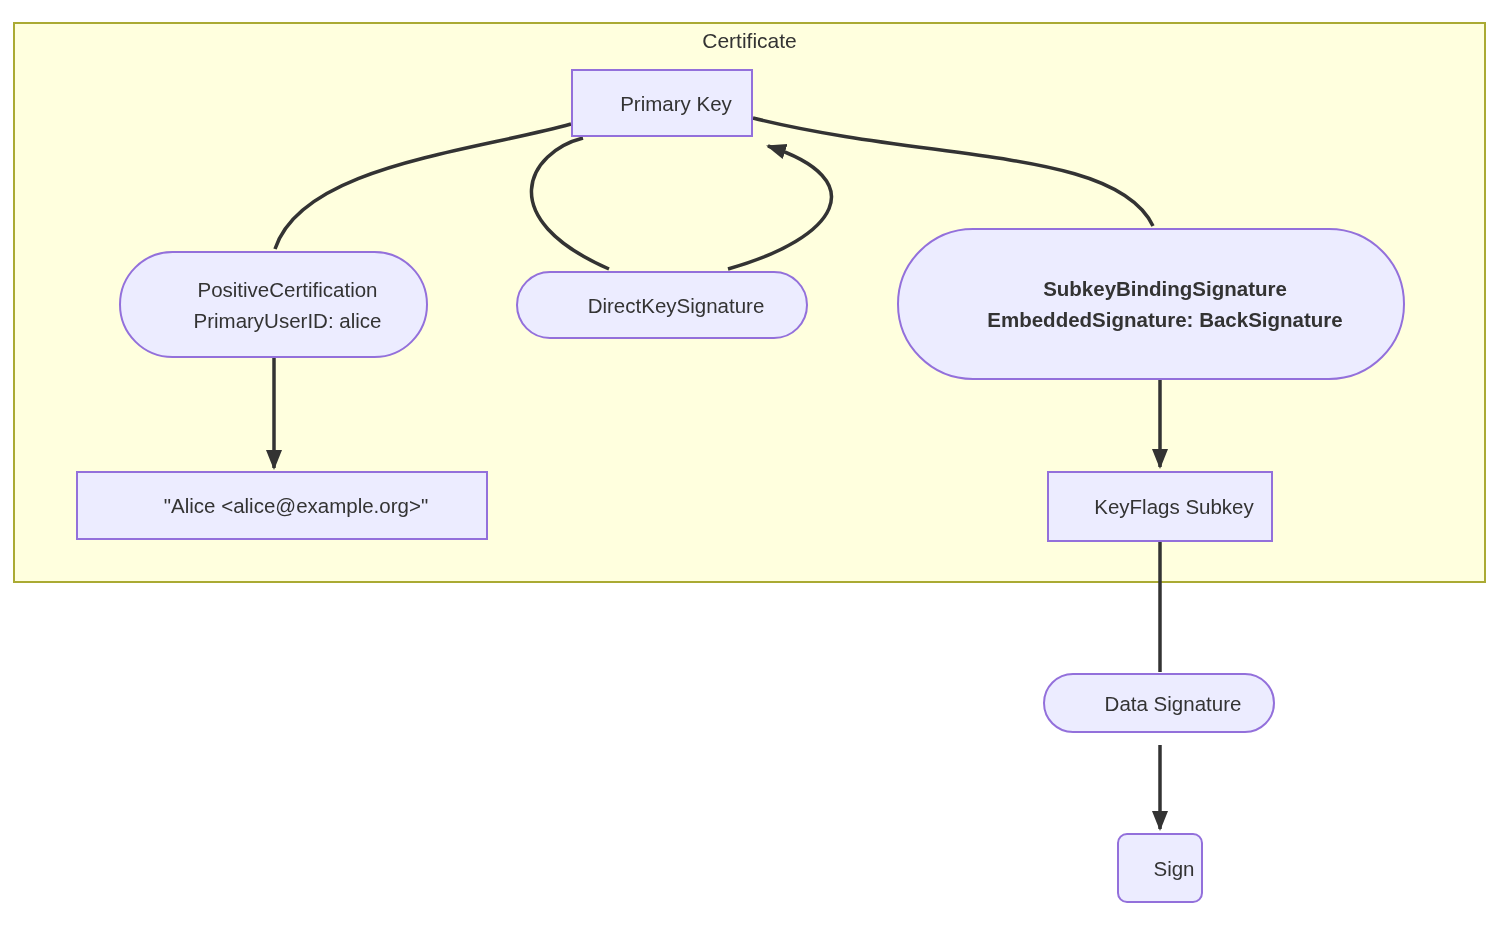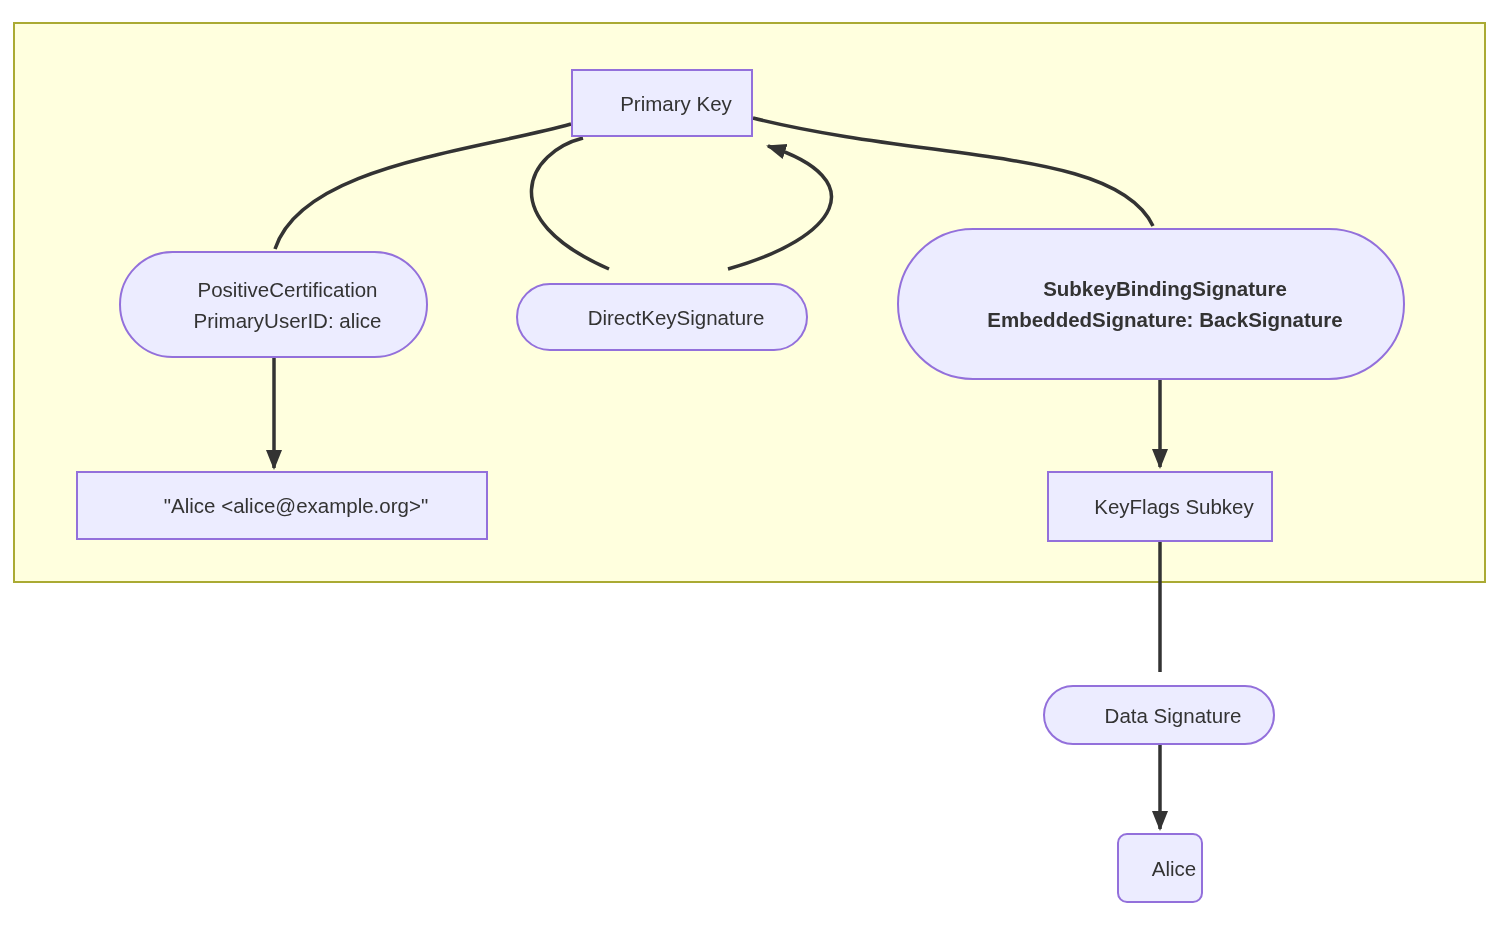--- a/index.html
+++ b/index.html
@@ -30,39 +30,40 @@
   .edge-layer path.edge{stroke:var(--edge);stroke-width:3.5px;fill:none;}
   .node{
     position:absolute;z-index:3;box-sizing:border-box;
     background:var(--node-fill);border:2px solid var(--node-border);
     display:flex;flex-direction:column;align-items:center;justify-content:center;
     font-size:20.5px;line-height:31px;text-align:center;color:var(--text);
     white-space:nowrap;
     padding-left:28px;
   }
   .rect{border-radius:0;}
-  .stadium-s{border-radius:34px;margin-top:12px;}
+  .stadium-s{border-radius:34px;}
   .stadium-m{border-radius:54px;}
   .stadium-l{border-radius:76px;}
   .rounded{border-radius:10px;}
   #n-primary-key   {left:571px;top:69px;  width:182px;height:68px;}
   #n-pos-cert      {left:119px;top:251px; width:309px;height:107px;}
   #n-dks           {left:516px;top:271px; width:292px;height:68px;}
   #n-sbs           {left:897px;top:228px; width:508px;height:152px;font-weight:bold;}
   #n-user-id       {left:76px; top:471px; width:412px;height:69px;}
   #n-signing-subkey{left:1047px;top:471px;width:226px;height:71px;}
   #n-data-sig      {left:1043px;top:673px;width:232px;height:60px;}
   #n-data          {left:1117px;top:833px;width:86px; height:70px;}
 </style>
 </head>
 <body>
 
 <div id="stage">
 
   <div class="cluster"></div>
+  <div class="cluster-title">Certificate</div>
 
   <svg class="edge-layer" width="1500" height="927" viewBox="0 0 1500 927">
     <defs>
       <marker id="arrowhead" markerUnits="userSpaceOnUse" markerWidth="22" markerHeight="18" refX="18" refY="9" orient="auto">
         <path d="M0,1 L20,9 L0,17 Z" fill="#333333"></path>
       </marker>
     </defs>
 
     <path class="edge" d="M 571 124 C 470 152 302 166 275 249"></path>
 
@@ -105,16 +106,16 @@
 
   <div id="n-signing-subkey" class="node rect">
     <span>KeyFlags Subkey</span>
   </div>
 
   <div id="n-data-sig" class="node stadium-s">
     <span>Data Signature</span>
   </div>
 
   <div id="n-data" class="node rounded">
-    <span>Alice</span>
+    <span>Sign</span>
   </div>
 
 </div>
 
 </body></html>

